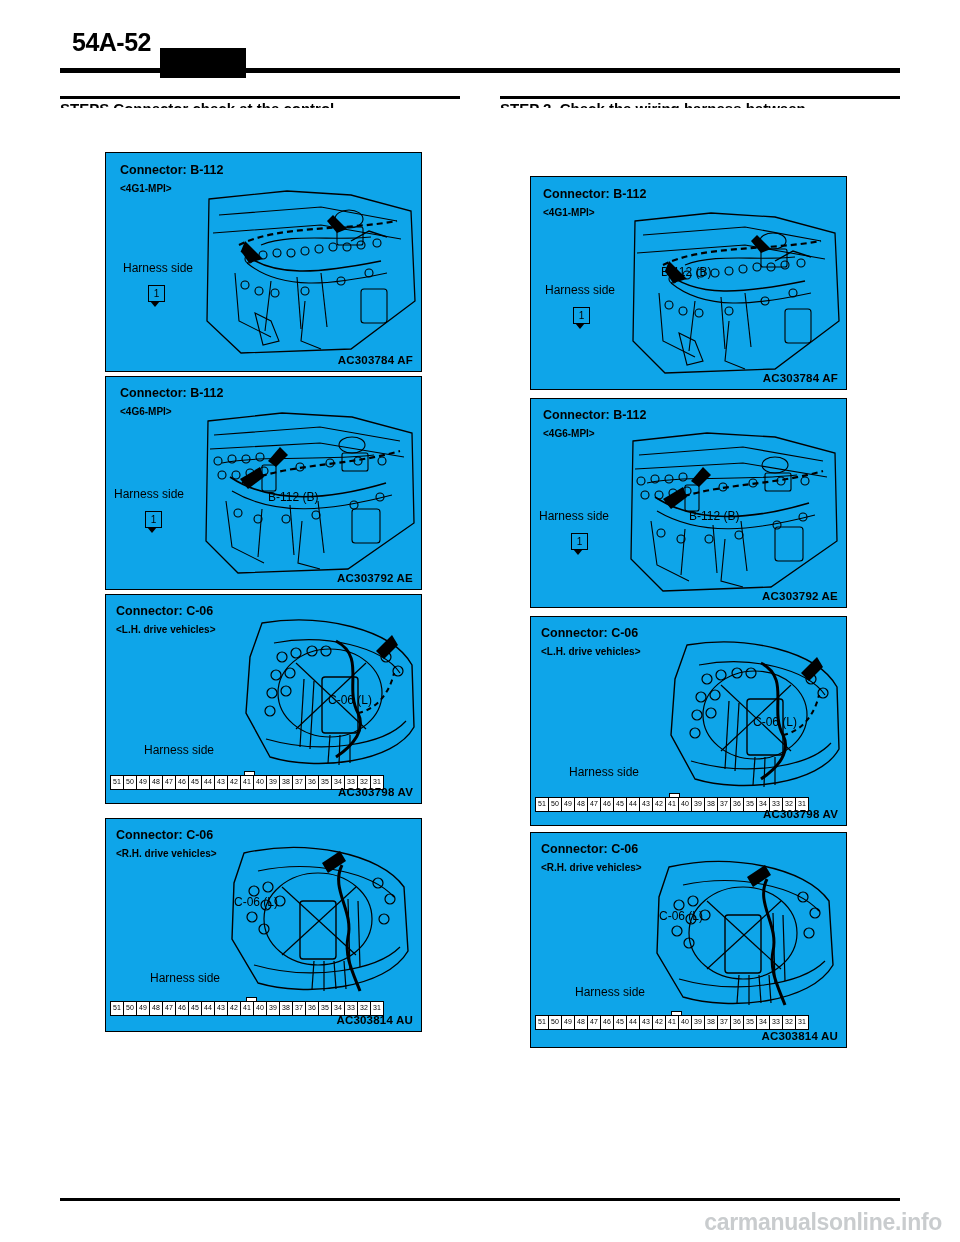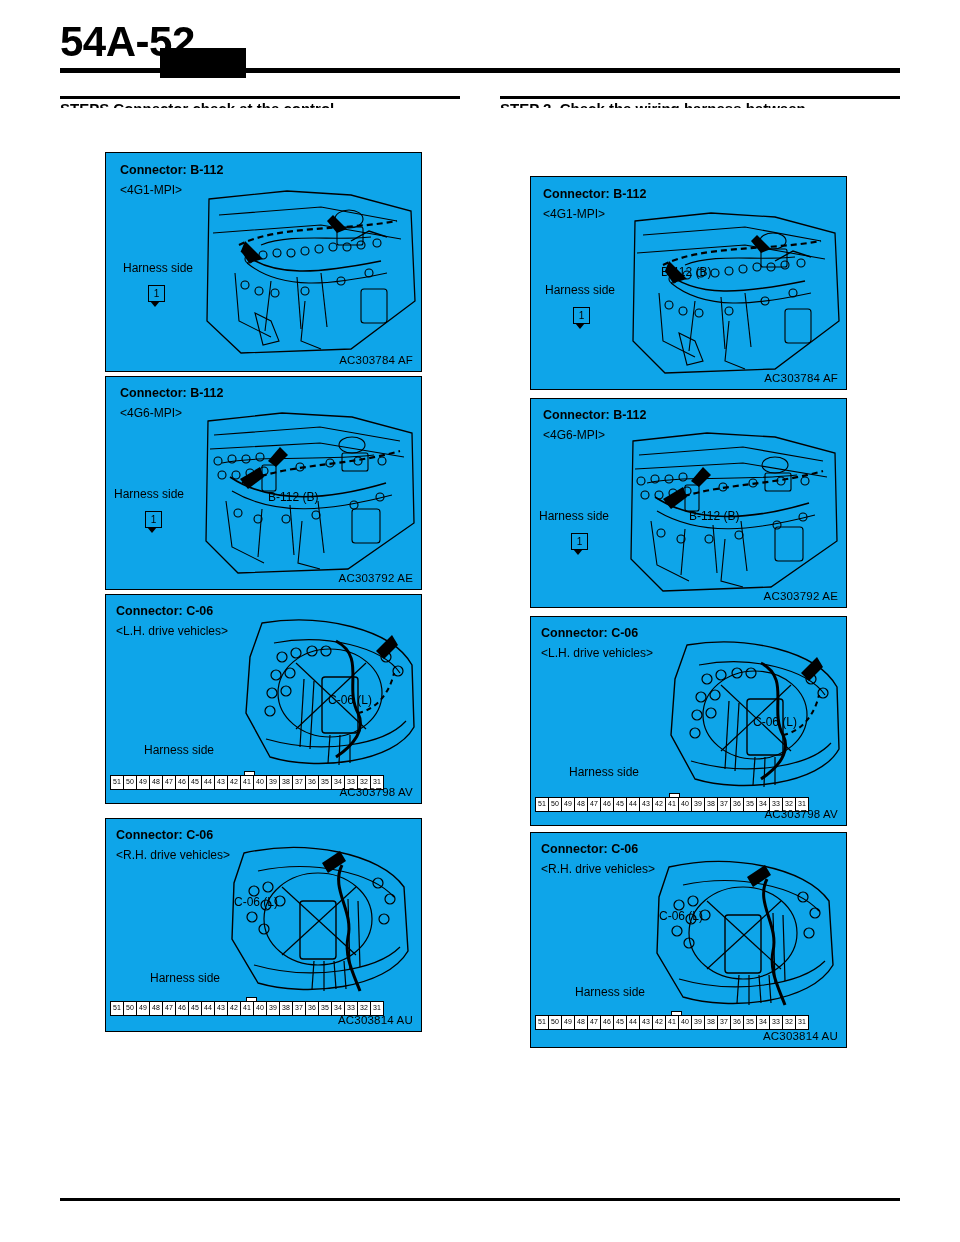--- a/index.html
+++ b/index.html
@@ -9,22 +9,22 @@
     font-family:"Liberation Sans", sans-serif;
     color:#000;
     position:relative;
     overflow:hidden;
   }
   .page{position:absolute;inset:0;}
 
   
   .page-head{position:absolute;left:60px;top:22px;width:840px;height:52px;}
   .page-num{
-    position:absolute;left:0;top:0;
-    font-size:42px;font-weight:bold;letter-spacing:-0.5px;
+    position:absolute;left:12px;top:0;
+    font-size:25px;font-weight:bold;letter-spacing:-0.5px;
     line-height:40px;
   }
   .head-rule{
     position:absolute;left:0;top:46px;width:840px;height:5px;background:#000;
   }
   .head-block{
     position:absolute;left:100px;top:26px;width:86px;height:30px;background:#000;
   }
 
   
@@ -36,27 +36,27 @@
 
   
   .fig{
     position:absolute;border:1.5px solid #000;background:#0ea5e9;
     overflow:hidden;
   }
   .fig .cap{
     position:absolute;font-weight:bold;font-size:12.5px;white-space:nowrap;
   }
   .fig .cap2{
-    position:absolute;font-weight:normal;font-size:12px;white-space:nowrap;
+    position:absolute;font-weight:bold;font-size:10px;white-space:nowrap;
   }
   .fig .harness{
     position:absolute;font-size:12px;white-space:nowrap;
   }
   .fig .code{
-    position:absolute;right:8px;bottom:5px;font-size:11.5px;font-weight:normal;
+    position:absolute;right:8px;bottom:5px;font-size:11.5px;font-weight:bold;
     letter-spacing:0.2px;
   }
   .fig .lbl{
     position:absolute;font-size:12px;white-space:nowrap;
   }
 
   
   .numbox{
     position:absolute;width:15px;height:15px;border:1.3px solid #000;
     font-size:10px;line-height:15px;text-align:center;font-weight:normal;
@@ -617,14 +617,15 @@
         <div class="p">34</div>
         <div class="p">33</div>
         <div class="p">32</div>
         <div class="p">31</div>
       </div>
 
     <div class="code">AC303814 AU</div>
   </div>
 
   <div class="footer-rule"></div>
+  <div class="watermark">carmanualsonline.info</div>
 
 </div>
 
 </body></html>

